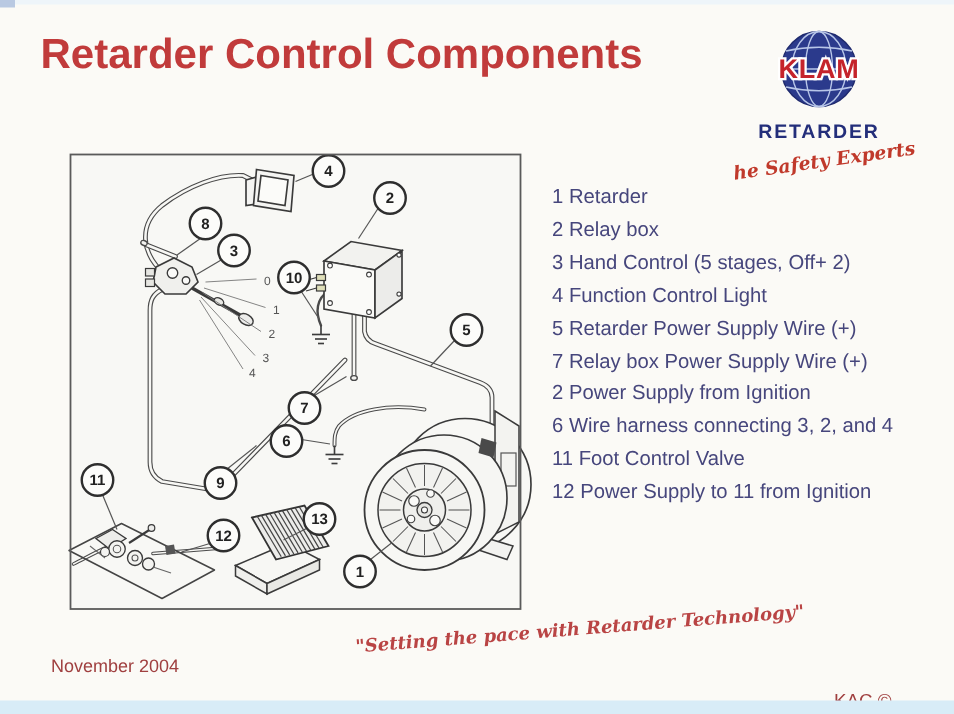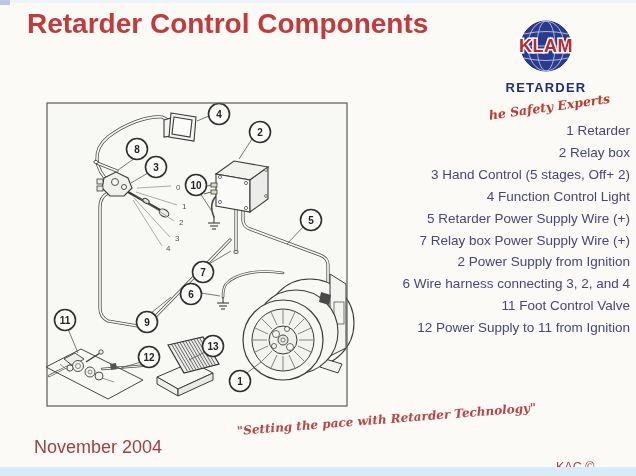--- a/index.html
+++ b/index.html
@@ -5,30 +5,30 @@
   html,body{margin:0;padding:0;}
   body{
     width:636px;height:476px;position:relative;overflow:hidden;
     background:#fbfaf6;
     font-family:"Liberation Sans",sans-serif;
   }
   .top-strip{position:absolute;left:0;top:0;width:636px;height:3px;background:#eef5fa;}
   .corner-artifact{position:absolute;left:0;top:0;width:10px;height:5px;background:#b9c9e2;}
   .bottom-strip{position:absolute;left:0;bottom:0;width:636px;height:9px;background:#d8ecf7;}
   .title{
-    position:absolute;left:27px;top:8px;
+    position:absolute;left:27px;top:20px;
     font-size:28px;font-weight:bold;color:#c13b3b;letter-spacing:0px;white-space:nowrap;
   }
   .legend{position:absolute;left:368px;top:120px;width:262px;}
   .legend-item{
-    font-size:13.5px;line-height:21.9px;color:#46467c;white-space:nowrap;text-align:right;
+    font-size:13.5px;line-height:21.9px;color:#46467c;white-space:nowrap;
   }
   .diagram-wrap{position:absolute;left:40px;top:96px;width:320px;height:320px;}
   .logo-wrap{position:absolute;left:490px;top:6px;width:146px;height:114px;}
-  .footer-date{position:absolute;left:34px;top:437px;font-size:18px;font-weight:500;color:#a04040;text-align:center;}
+  .footer-date{position:absolute;left:34px;top:437px;font-size:12px;font-weight:500;color:#a04040;text-align:center;}
   .footer-copy{position:absolute;left:556px;top:460px;font-size:12.5px;font-weight:500;color:#a04040;}
   .footer-tagline{
     position:absolute;left:237px;top:424px;
     font-family:"DejaVu Serif",serif;font-style:italic;font-weight:bold;
     font-size:12px;color:#b94444;white-space:nowrap;
     transform:rotate(-4.5deg);transform-origin:left center;
   }
   svg text{font-family:"Liberation Sans",sans-serif;}
   .callout-num{font-size:10px;font-weight:bold;fill:#222;}
   .stage-num{font-size:8px;fill:#555;}

